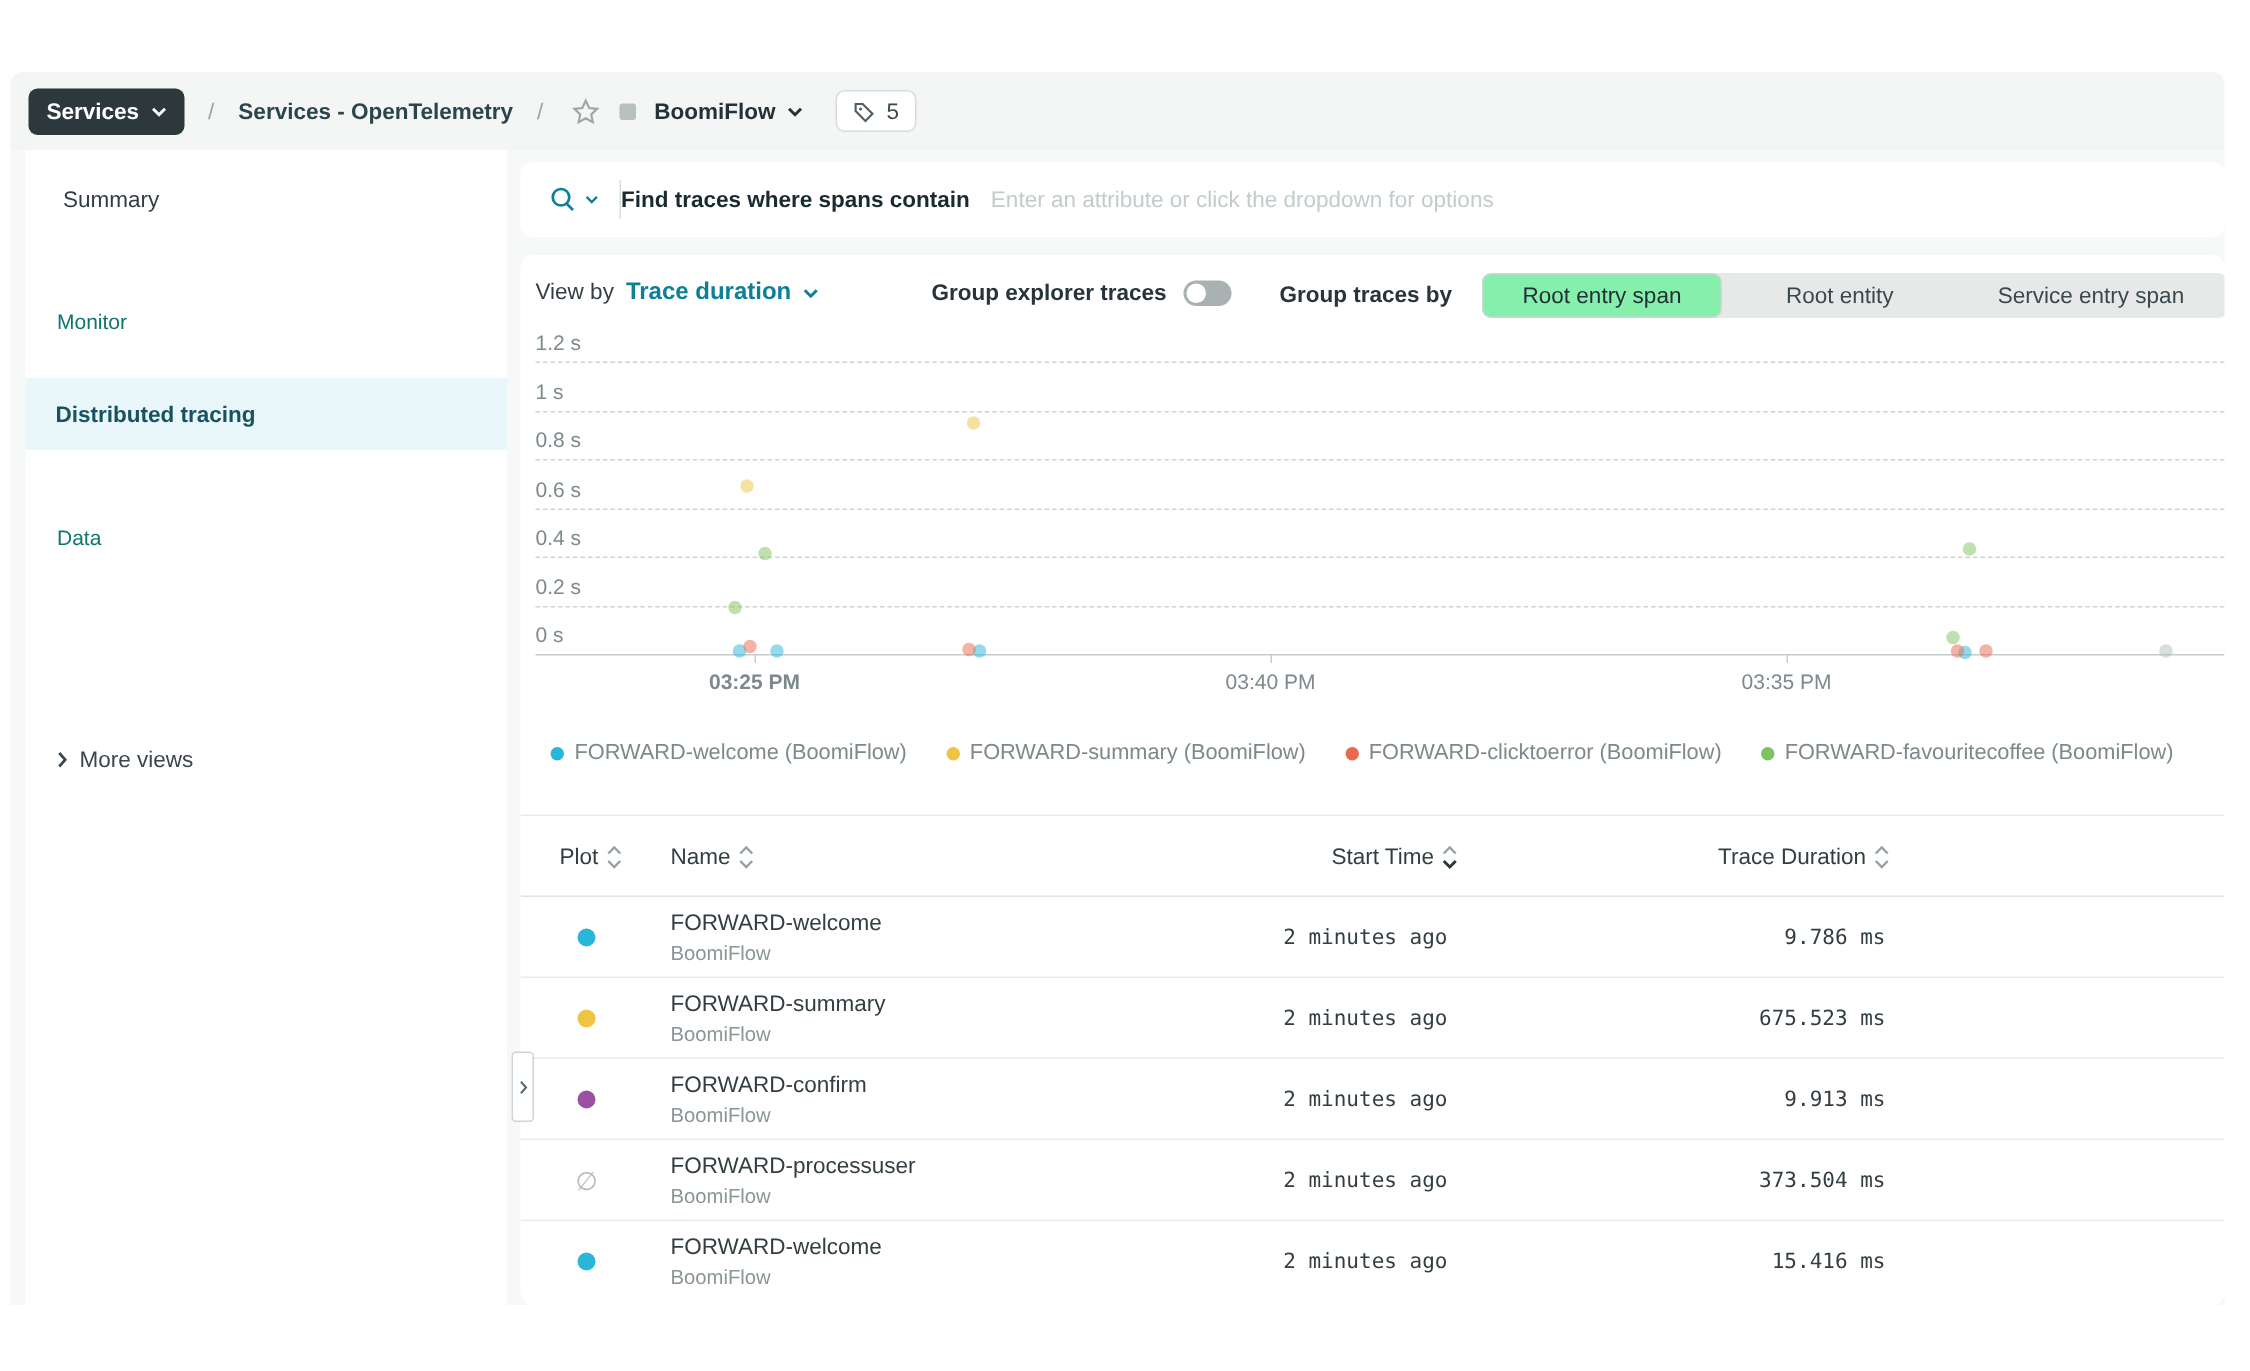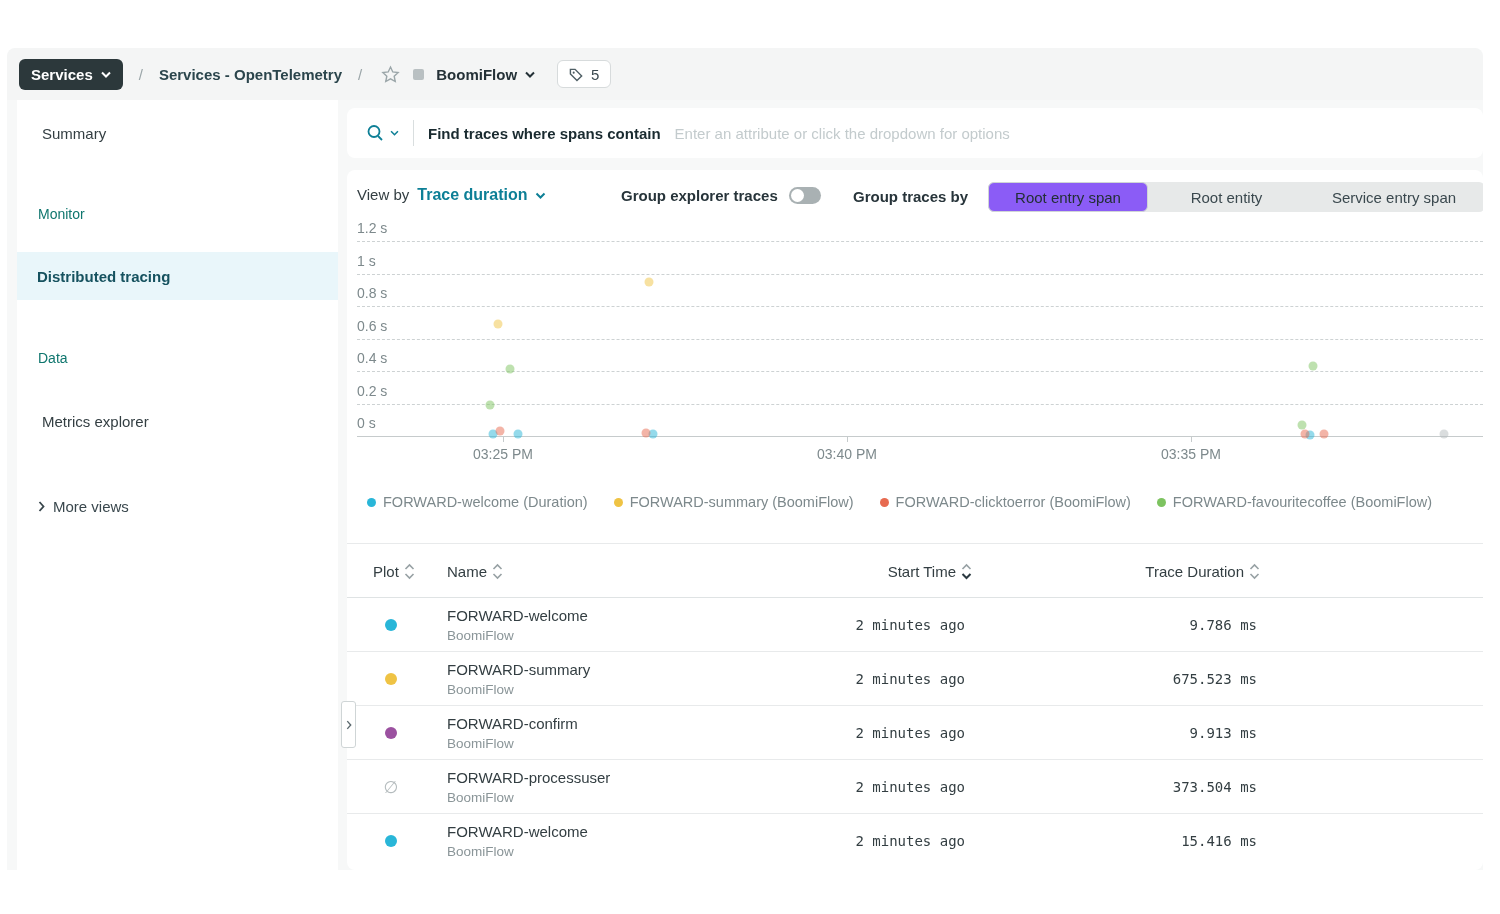--- a/index.html
+++ b/index.html
@@ -30,21 +30,21 @@
   .side-section { position:absolute; left:21px; font-size:14px; color:#0f766e; }
   .side-selected { background:#e9f6fa; color:#16525f; font-weight:700; }
   .more-views { position:absolute; left:21px; display:flex; align-items:center; gap:8px;
     font-size:15px; color:#39474d; cursor:pointer; }
 
   
   .search-card { position:absolute; left:340px; top:8px; width:1136px; height:50px; background:#fff;
     border-radius:8px; display:flex; align-items:center; padding-left:10px; }
   .search-icon-group { display:flex; align-items:center; gap:5px; color:#0d7f96; cursor:pointer; padding:0 8px; }
   .search-divider { width:1px; height:26px; background:#d9dedf; margin:0 0 0 6px; }
-  .search-prefix { font-size:15px; font-weight:700; color:#1a2b30; margin-left:14px; white-space:nowrap; }
+  .search-prefix { font-size:15px; font-weight:700; color:#1a2b30; margin-left:0; white-space:nowrap; }
   .search-input { flex:1; border:none; outline:none; font-size:15px; color:#333; margin-left:14px;
     font-family:"Liberation Sans",sans-serif; background:transparent; }
   .search-input::placeholder { color:#c3cbcd; }
 
   
   .main-card { position:absolute; left:340px; top:70px; width:1136px; height:700px; background:#fff;
     border-radius:8px; overflow:hidden; }
 
   
   .viewby { position:absolute; left:10px; top:16px; display:flex; align-items:flex-start; font-size:15px; }
@@ -52,21 +52,21 @@
   .viewby-value { color:#0d7f96; font-weight:700; margin-left:8px; display:flex; align-items:center; gap:7px; cursor:pointer; font-size:16px; }
   .grp-sim { position:absolute; left:274px; top:17px; display:flex; align-items:center; gap:11px;
     font-size:15px; font-weight:700; color:#27343a; }
   .toggle { width:32px; height:17px; border-radius:9px; background:#a9b1b3; position:relative; cursor:pointer; }
   .toggle .knob { position:absolute; left:2px; top:2px; width:13px; height:13px; border-radius:50%; background:#fff; }
   .grp-by-label { position:absolute; left:506px; top:18px; font-size:15px; font-weight:700; color:#27343a; }
   .segmented { position:absolute; left:641px; top:12px; width:497px; height:30px; background:#e7e9e9;
     border-radius:6px; display:flex; }
   .segment { display:flex; align-items:center; justify-content:center; font-size:15px; color:#3a484e;
     cursor:pointer; height:30px; }
-  .segment.selected { background:#8b5cf6; border:1px solid #d0d5d6; border-radius:6px; color:#222f34; }
+  .segment.selected { background:#86efac; border:1px solid #d0d5d6; border-radius:6px; color:#222f34; }
 
   
   .chart-layer { position:absolute; left:0; top:0; width:1136px; height:700px; pointer-events:none; }
   .gridline { position:absolute; left:10px; width:1126px; border-top:1px dashed #cdd2d3; height:0; }
   .baseline { position:absolute; left:10px; width:1126px; border-top:1px solid #c6cbcc; height:0; }
   .ylab { position:absolute; left:10px; font-size:14px; color:#7d898c; }
   .xtick { position:absolute; width:1px; height:6px; background:#c6cbcc; top:266px; }
   .xlab { position:absolute; width:90px; text-align:center; font-size:14px; color:#7d898c; top:276px; }
   .dot { position:absolute; width:9px; height:9px; border-radius:50%; transform:translate(-50%,-50%);
     opacity:.5; pointer-events:auto; cursor:pointer; }
@@ -139,21 +139,20 @@
     </span>
   </div>
 
   <div class="app-body">
 
     <div class="sidebar">
       <div class="side-item" style="top:9px;">Summary</div>
       <div class="side-section" style="top:106px;">Monitor</div>
       <div class="side-item side-selected" style="top:152px;padding-left:20px;">Distributed tracing</div>
       <div class="side-section" style="top:250px;">Data</div>
-      <div class="side-item" style="top:297px;">Metrics explorer</div>
       <div class="more-views" style="top:398px;">
         <svg width="7" height="11" viewBox="0 0 7 11">
             <polyline points="1.5,1 5.5,5.5 1.5,10" fill="none" stroke="#39474d" stroke-width="1.8"></polyline>
           </svg>
         <span>More views</span>
       </div>
     </div>
 
     <div class="search-card">
       <span class="search-icon-group">
@@ -205,21 +204,21 @@
           <div class="ylab" style="top: 115px;">0.8 s</div>
           <div class="gridline" style="top: 168.5px;"></div>
           <div class="ylab" style="top: 147.5px;">0.6 s</div>
           <div class="gridline" style="top: 201px;"></div>
           <div class="ylab" style="top: 180px;">0.4 s</div>
           <div class="gridline" style="top: 233.5px;"></div>
           <div class="ylab" style="top: 212.5px;">0.2 s</div>
           <div class="baseline" style="top: 266px;"></div>
           <div class="ylab" style="top: 245px;">0 s</div>
           <div class="xtick" style="left: 156px;"></div>
-          <div class="xlab" style="left: 111px;">03:25 PM</div>
+          <div class="xlab" style="left: 111px; font-weight: bold;">03:25 PM</div>
           <div class="xtick" style="left: 500px;"></div>
           <div class="xlab" style="left: 455px;">03:40 PM</div>
           <div class="xtick" style="left: 844px;"></div>
           <div class="xlab" style="left: 799px;">03:35 PM</div>
           <div class="dot" style="left: 145.68px; top: 264.375px; background: rgb(41, 182, 216);"></div>
           <div class="dot" style="left: 170.907px; top: 264.375px; background: rgb(41, 182, 216);"></div>
           <div class="dot" style="left: 306.213px; top: 264.375px; background: rgb(41, 182, 216);"></div>
           <div class="dot" style="left: 963.253px; top: 265.188px; background: rgb(41, 182, 216);"></div>
           <div class="dot" style="left: 151.413px; top: 153.875px; background: rgb(239, 195, 68);"></div>
           <div class="dot" style="left: 301.627px; top: 111.625px; background: rgb(239, 195, 68);"></div>
@@ -230,21 +229,21 @@
           <div class="dot" style="left: 143.387px; top: 235.125px; background: rgb(125, 195, 96);"></div>
           <div class="dot" style="left: 162.88px; top: 199.375px; background: rgb(125, 195, 96);"></div>
           <div class="dot" style="left: 955.227px; top: 254.625px; background: rgb(125, 195, 96);"></div>
           <div class="dot" style="left: 965.547px; top: 196.125px; background: rgb(125, 195, 96);"></div>
           <div class="dot" style="left: 1097.41px; top: 264.375px; background: rgb(182, 188, 189);"></div>
         </div>
 
       <div class="legend" id="legend">
           <div class="legend-item">
             <span class="legend-dot" style="background: rgb(41, 182, 216);"></span>
-            <span>FORWARD-welcome (Duration)</span>
+            <span>FORWARD-welcome (BoomiFlow)</span>
           </div>
           <div class="legend-item">
             <span class="legend-dot" style="background: rgb(239, 195, 68);"></span>
             <span>FORWARD-summary (BoomiFlow)</span>
           </div>
           <div class="legend-item">
             <span class="legend-dot" style="background: rgb(231, 106, 80);"></span>
             <span>FORWARD-clicktoerror (BoomiFlow)</span>
           </div>
           <div class="legend-item">

